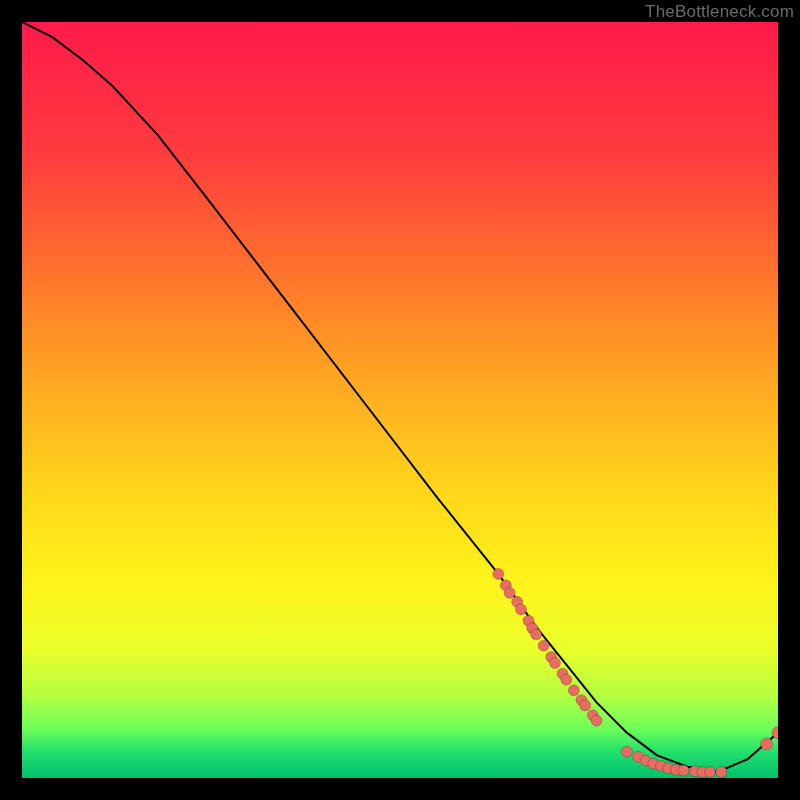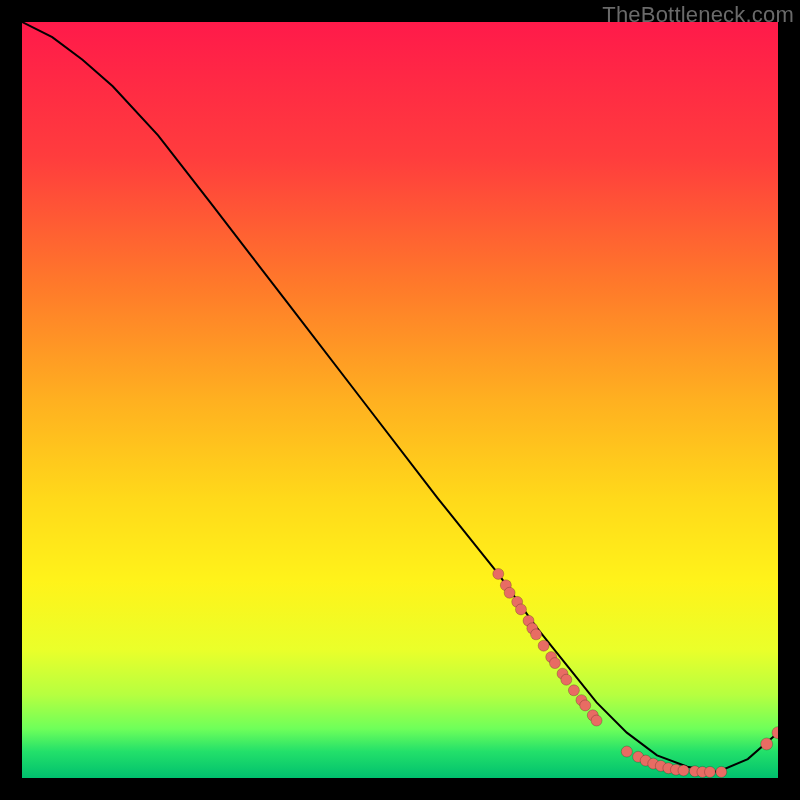--- a/index.html
+++ b/index.html
@@ -39,21 +39,21 @@
       #6eff5a 93.5%,
       #23e06a 96.5%,
       #00c06e 100%
     );
   }
   .watermark {
     position: absolute;
     top: 2px;
     right: 6px;
     color: #6a6a6a;
-    font-size: 22px;
+    font-size: 17px;
     letter-spacing: 0.2px;
     font-weight: 500;
     user-select: none;
     text-align: center;
   }
   svg.overlay {
     position: absolute;
     inset: 0;
     width: 756px;
     height: 756px;

